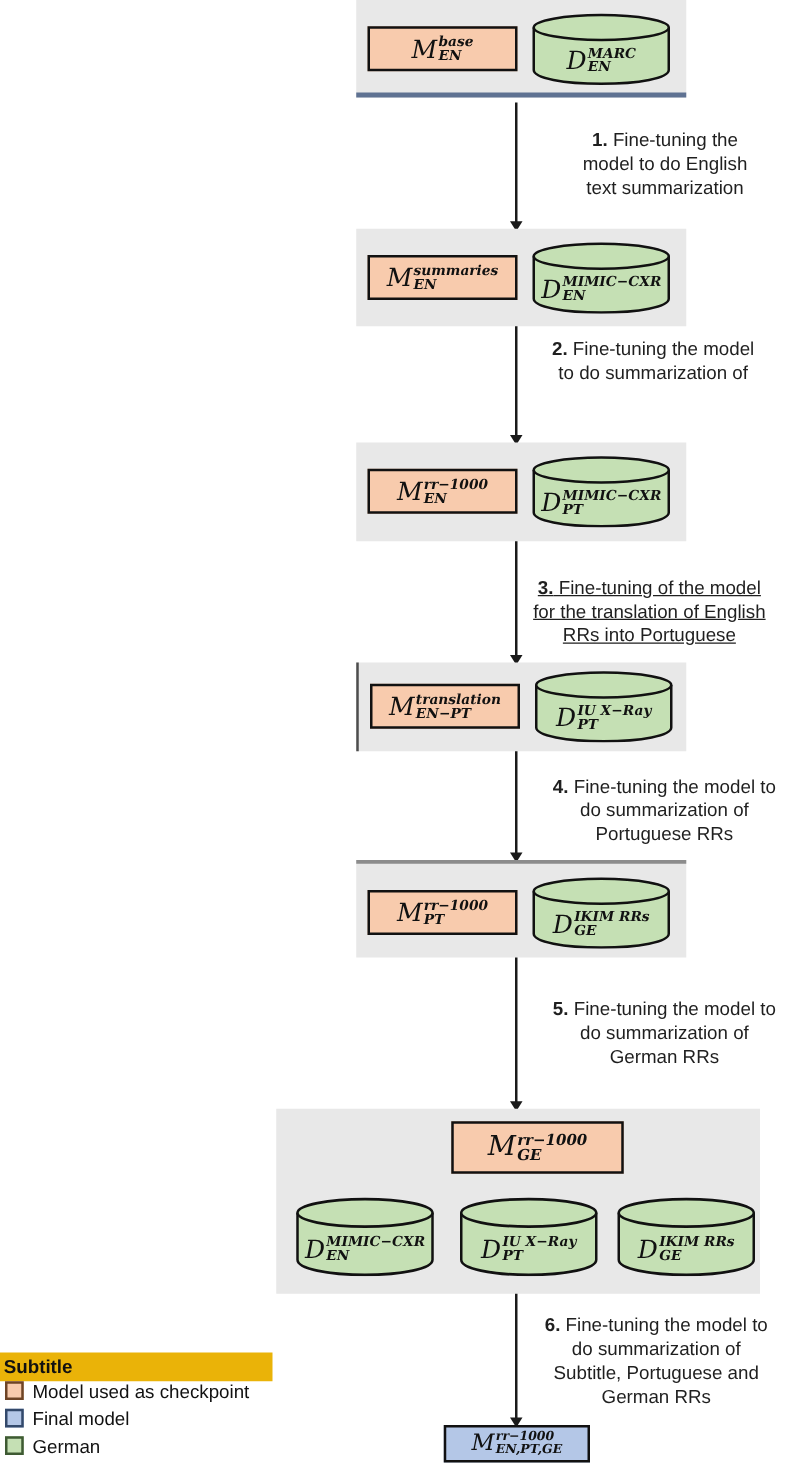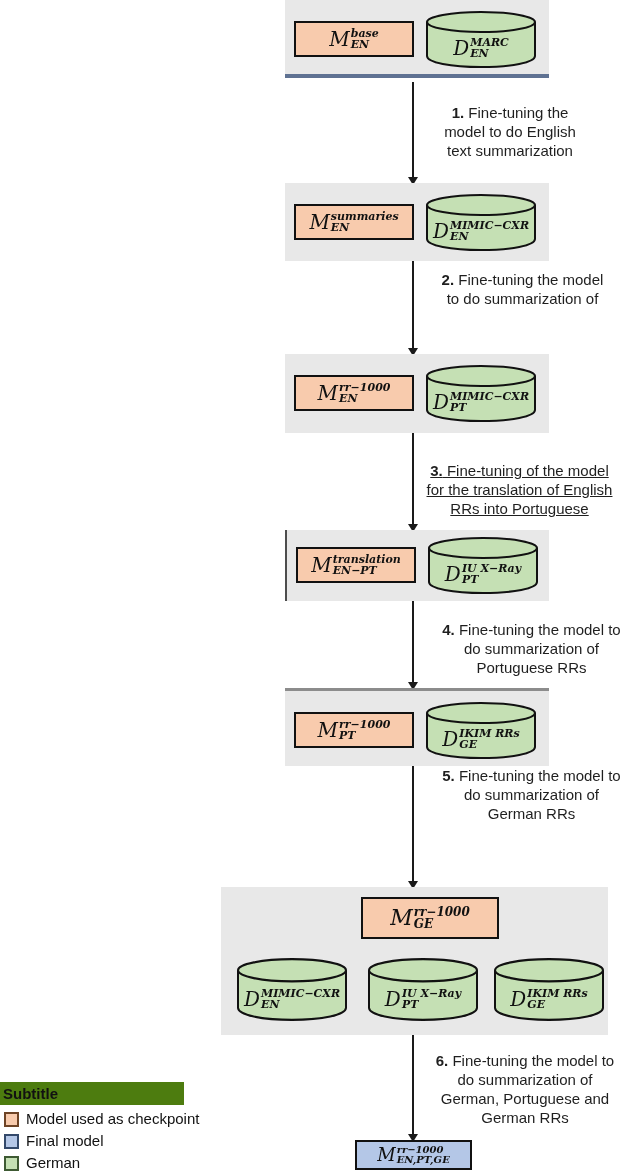--- a/index.html
+++ b/index.html
@@ -66,33 +66,33 @@
   .arrow.a1 { top:82px;   height:101px; }
   .arrow.a2 { top:261px;  height:93px;  }
   .arrow.a3 { top:433px;  height:97px;  }
   .arrow.a4 { top:601px;  height:87px;  }
   .arrow.a5 { top:766px;  height:121px; }
   .arrow.a6 { top:1035px; height:105px; }
 
   
   .step { position:absolute; font-size:15px; line-height:19px; color:#1f1f1f; text-align:center; }
   .step .step-num { font-weight:bold; }
-  .step.st1 { left:410px; top:103px; width:200px; }
+  .step.st1 { left:432px; top:103px; width:200px; }
   .step.st2 { left:405px; top:270px; width:235px; }
   .step.st3 { left:391px; top:461px; width:257px;text-decoration:underline; }
   .step.st4 { left:423px; top:620px; width:217px; }
-  .step.st5 { left:423px; top:766px; width:217px; }
+  .step.st5 { left:423px; top:798px; width:217px; }
   .step.st6 { left:410px; top:1051px; width:230px; }
 
   
   .legend { position:absolute; left:0; top:1082px; width:240px; }
-  .legend-band { width:184px; height:23px; background:#4d7c0f;
+  .legend-band { width:218px; height:23px; background:#eab308;
     display:flex; align-items:center; padding-left:3px; }
   .legend-title { font-size:15px; font-weight:bold; color:#111; }
-  .legend-item { display:flex; align-items:flex-end; height:22px; padding-left:4px; }
+  .legend-item { display:flex; align-items:flex-start; height:22px; padding-left:4px; }
   .swatch { width:15px; height:15px; border:2px solid #333; margin-right:7px; flex:none; }
   .swatch.sw-orange { background:#f8cbad; border-color:#6e4426; }
   .swatch.sw-blue   { background:#b4c7e7; border-color:#33496b; }
   .swatch.sw-green  { background:#c5e0b4; border-color:#3e5a33; }
   .legend-label { font-size:15px; color:#111; white-space:nowrap; }
 </style>
 </head>
 <body>
 
 <div class="canvas">
@@ -320,21 +320,21 @@
             </span>
           </span>
         </div>
     </div>
   </div>
 
   <div class="arrow a6"></div>
   <div class="step st6">
     <div><span class="step-num">6.</span><span> Fine-tuning the model to</span></div>
     <div>do summarization of</div>
-    <div>German, Portuguese and</div>
+    <div>Subtitle, Portuguese and</div>
     <div>German RRs</div>
   </div>
 
   <div class="final-box">
     <span class="math">
         <span class="mbase">M</span>
         <span class="mscripts">
           <span class="msup">rr−1000</span>
           <span class="msub">EN,PT,GE</span>
         </span>

